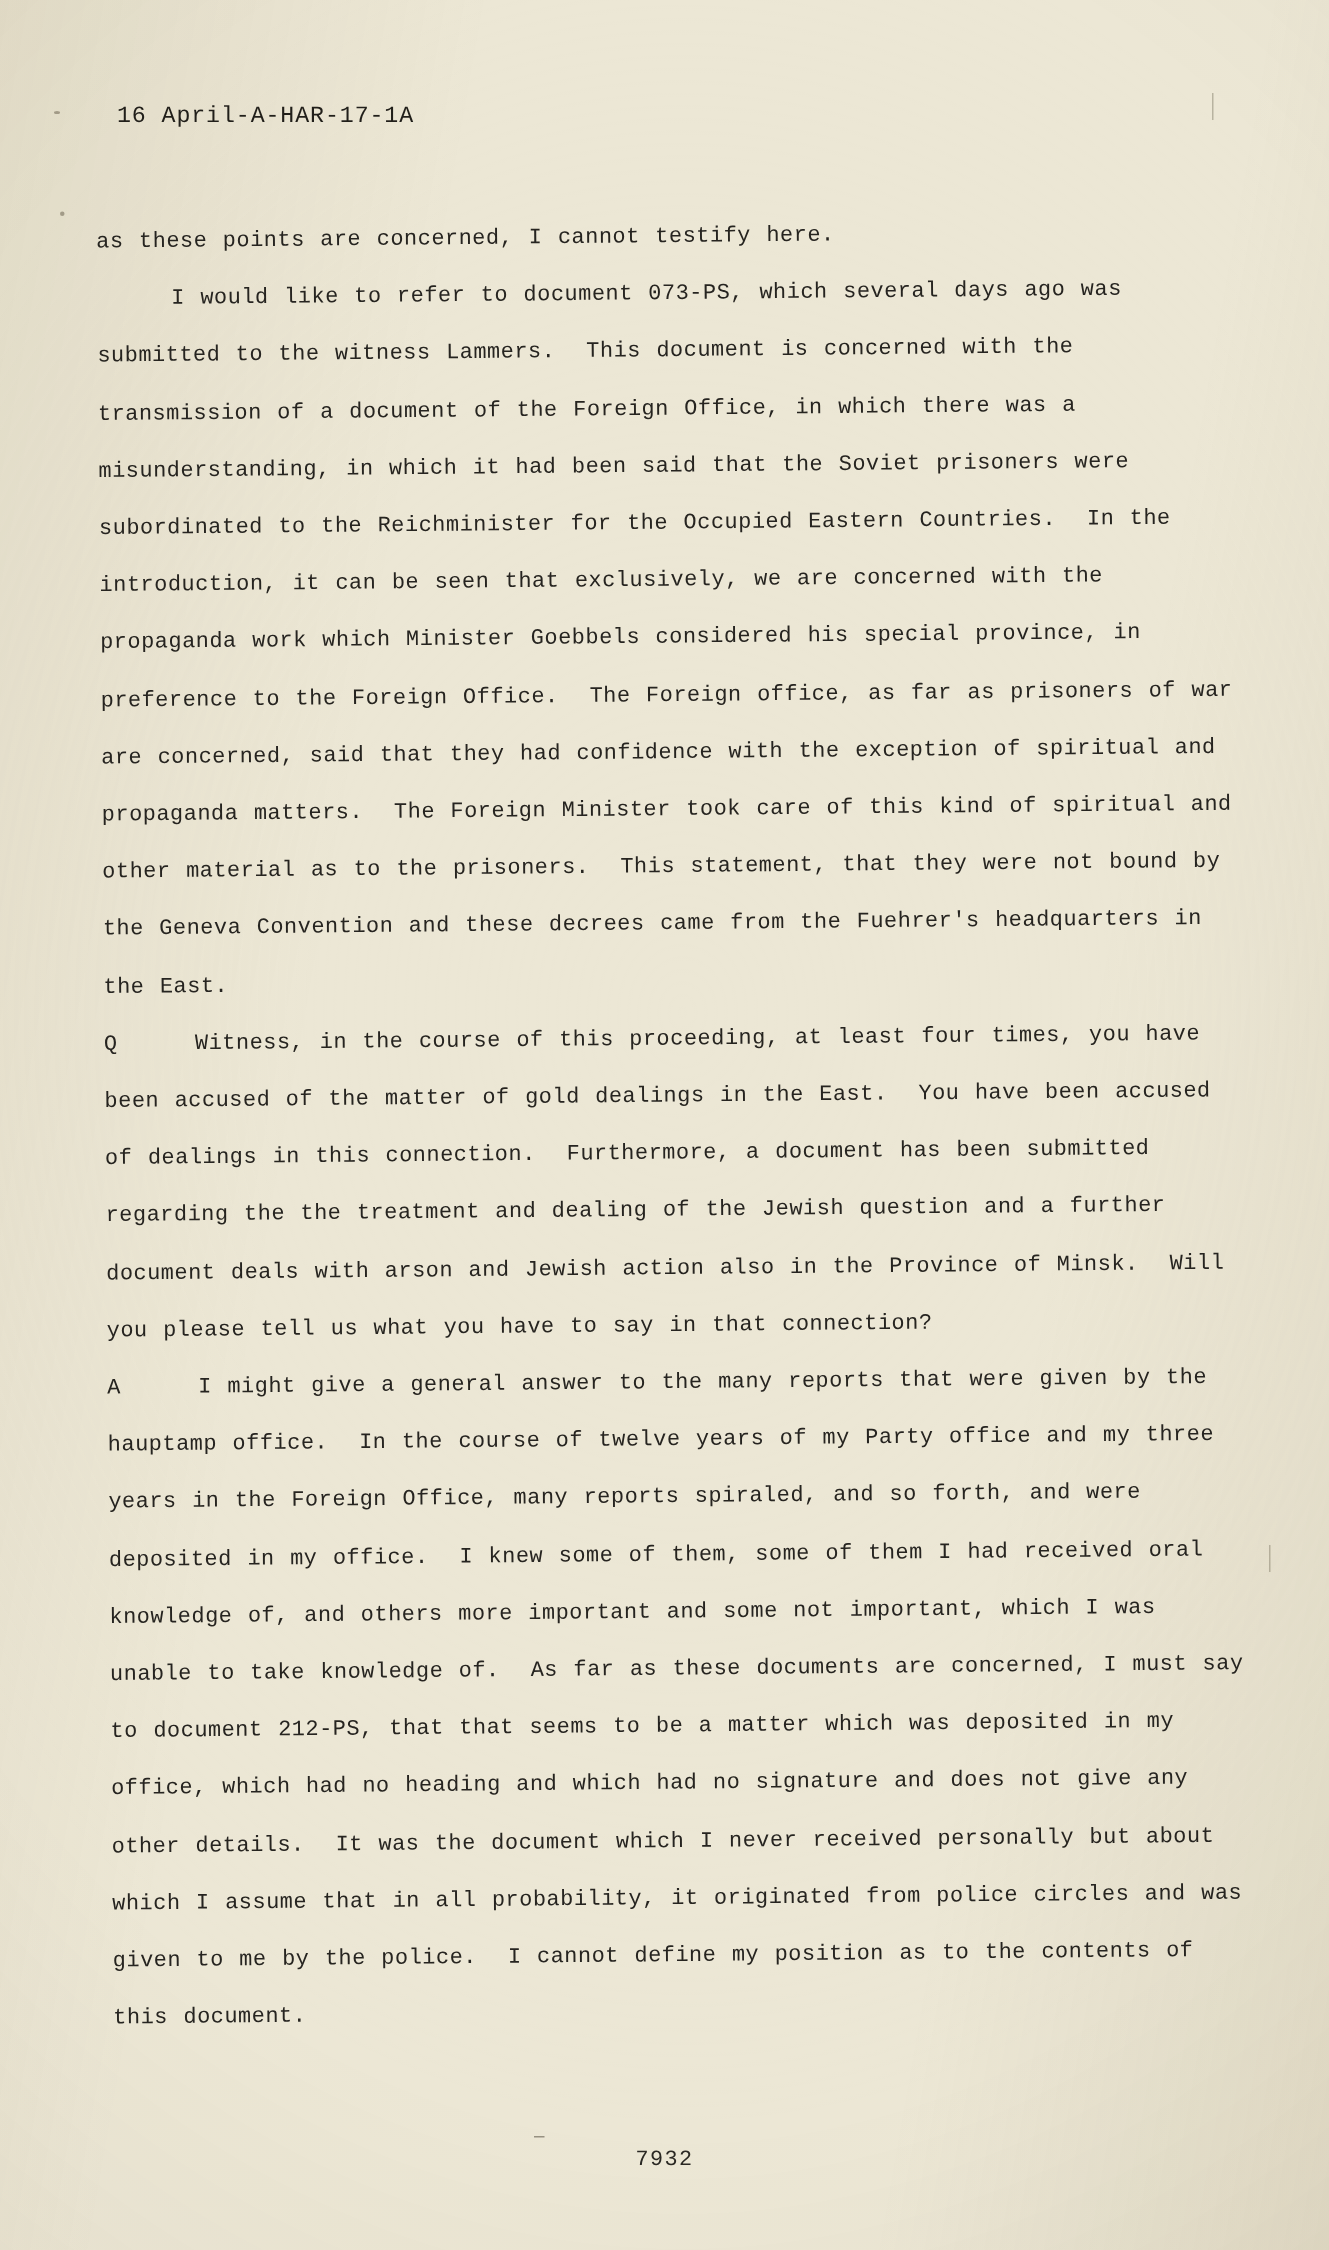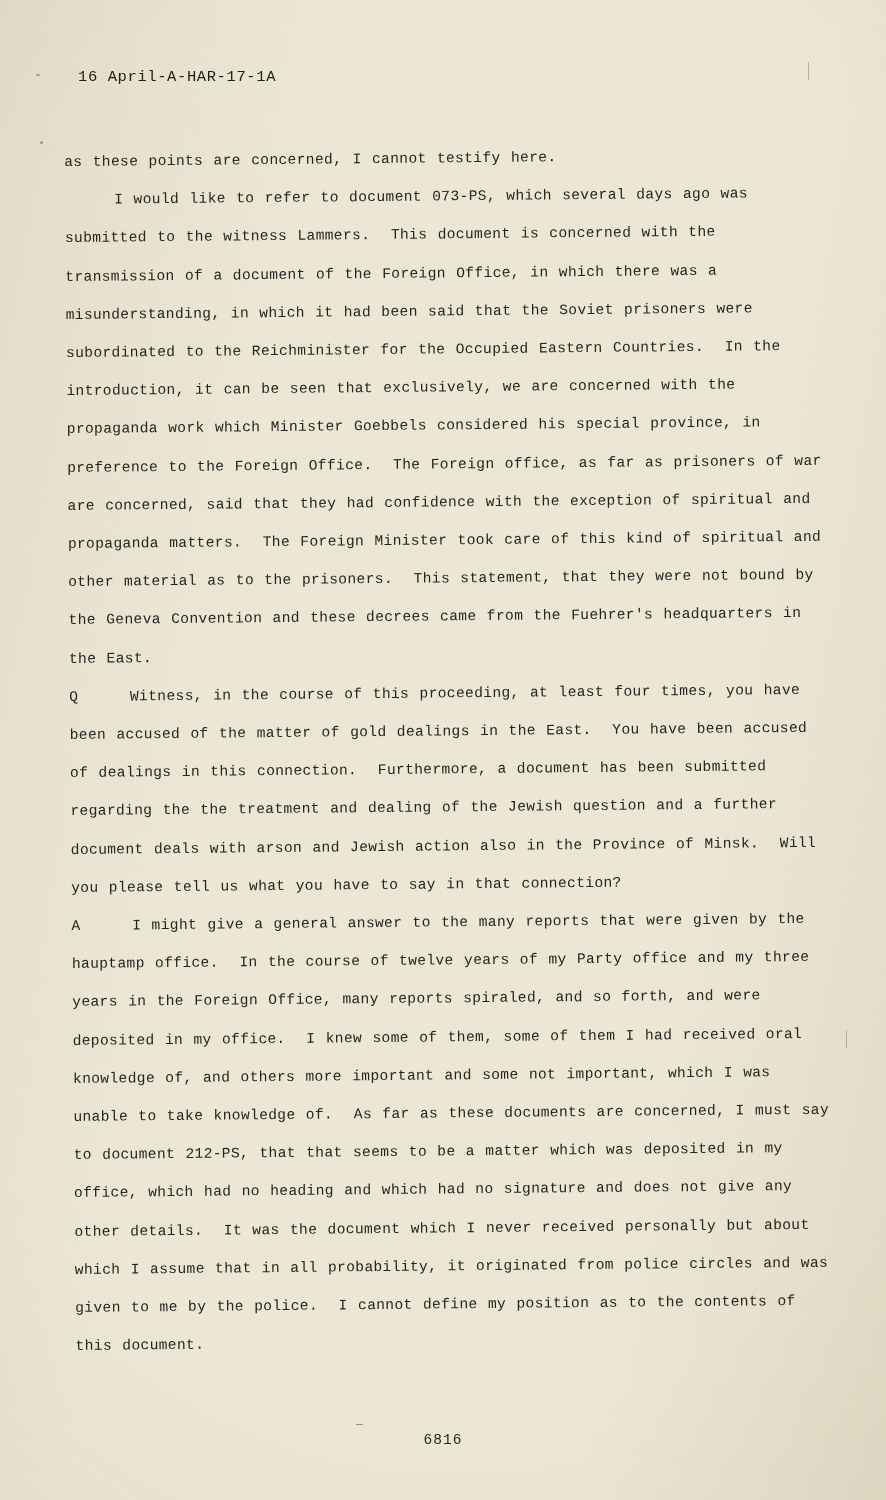--- a/index.html
+++ b/index.html
@@ -104,15 +104,15 @@
 
   <div class="header">16 April-A-HAR-17-1A</div>
 
   <div class="body-text">
     <p class="qa">as these points are concerned, I cannot testify here.</p>
     <p class="indent">I would like to refer to document 073-PS, which several days ago was submitted to the witness Lammers.  This document is concerned with the transmission of a document of the Foreign Office, in which there was a misunderstanding, in which it had been said that the Soviet prisoners were subordinated to the Reichminister for the Occupied Eastern Countries.  In the introduction, it can be seen that exclusively, we are concerned with the propaganda work which Minister Goebbels considered his special province, in preference to the Foreign Office.  The Foreign office, as far as prisoners of war are concerned, said that they had confidence with the exception of spiritual and propaganda matters.  The Foreign Minister took care of this kind of spiritual and other material as to the prisoners.  This statement, that they were not bound by the Geneva Convention and these decrees came from the Fuehrer's headquarters in the East.</p>
     <p class="indent qa">Q     Witness, in the course of this proceeding, at least four times, you have been accused of the matter of gold dealings in the East.  You have been accused of dealings in this connection.  Furthermore, a document has been submitted regarding the the treatment and dealing of the Jewish question and a further document deals with arson and Jewish action also in the Province of Minsk.  Will you please tell us what you have to say in that connection?</p>
     <p class="indent qa">A     I might give a general answer to the many reports that were given by the hauptamp office.  In the course of twelve years of my Party office and my three years in the Foreign Office, many reports spiraled, and so forth, and were deposited in my office.  I knew some of them, some of them I had received oral knowledge of, and others more important and some not important, which I was unable to take knowledge of.  As far as these documents are concerned, I must say to document 212-PS, that that seems to be a matter which was deposited in my office, which had no heading and which had no signature and does not give any other details.  It was the document which I never received personally but about which I assume that in all probability, it originated from police circles and was given to me by the police.  I cannot define my position as to the contents of this document.</p>
   </div>
 
-  <div class="page-number">6816</div>
+  <div class="page-number">7932</div>
 
 </div>
 
 </body></html>

